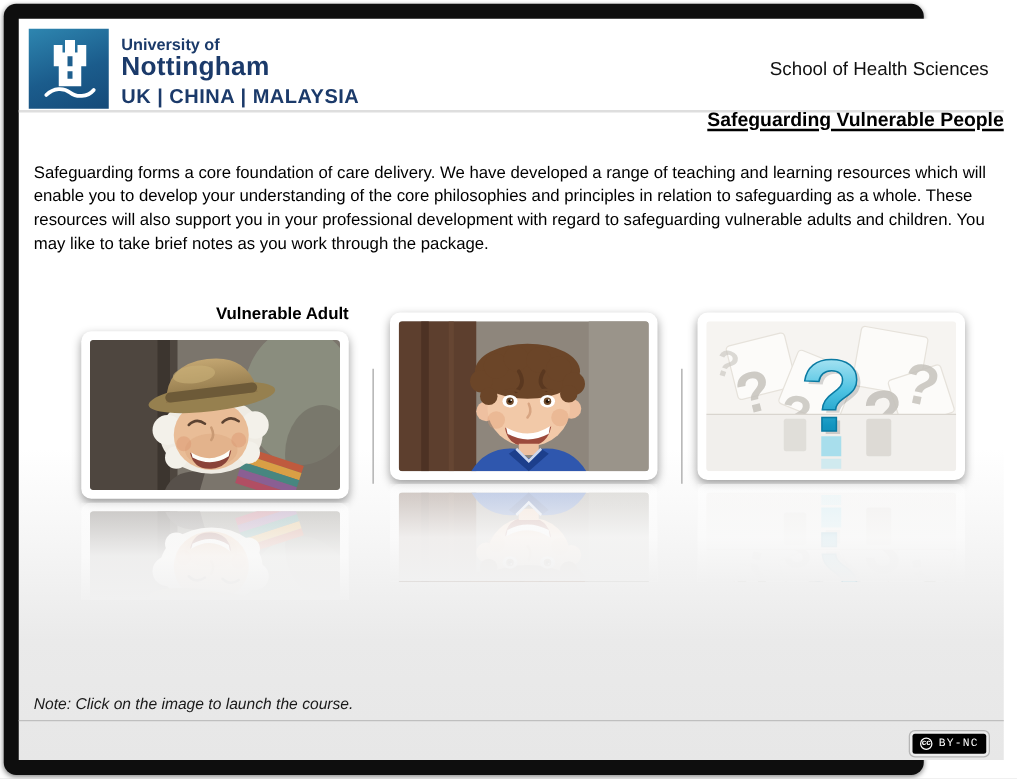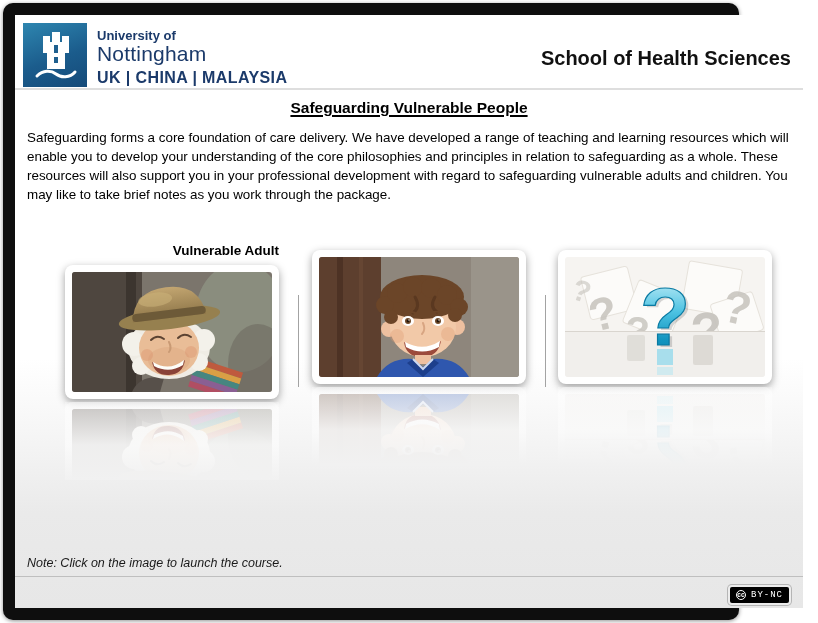--- a/index.html
+++ b/index.html
@@ -10,27 +10,27 @@
            background:#0e0e0e; border-radius:10px; box-shadow:0 1px 4px rgba(0,0,0,.45); }
   .page  { position:absolute; left:12px; top:12px; width:788px; height:593px;
            background:linear-gradient(180deg,#ffffff 0%,#ffffff 58%,#f6f6f6 70%,#eaeaea 84%,#e7e7e7 100%); }
 
   
   .logo-square { position:absolute; left:8px; top:8px; width:64px; height:64px;
                  background:linear-gradient(160deg,#2e86b0 0%,#1b5c8c 55%,#154a79 100%); }
   .logo-square svg { display:block; width:64px; height:64px; }
   .wordmark { position:absolute; left:82px; top:13px; color:#1b3a6a; }
   .wm-1 { font-size:13px; font-weight:bold; line-height:15px; }
-  .wm-2 { font-size:21px; font-weight:normal; line-height:22px; letter-spacing:.2px; }
+  .wm-2 { font-size:21px; font-weight:bold; line-height:22px; letter-spacing:.2px; }
   .wm-3 { font-size:16px; font-weight:bold; letter-spacing:.4px; margin-top:4px; }
-  .school { position:absolute; right:12px; top:32px; font-size:20px; color:#111;font-weight:bold; }
+  .school { position:absolute; right:12px; top:32px; font-size:15px; color:#111; }
   .hdr-divider { position:absolute; left:0; top:73px; width:100%; height:2px; background:#dedede; }
 
   
-  .page-title { position:absolute; left:0; top:84px; width:100%; text-align:center;
+  .page-title { position:absolute; left:0; top:73px; width:100%; text-align:right;
                 font-size:15.5px; font-weight:bold; color:#000;
                 text-decoration:underline; text-decoration-thickness:2px; text-underline-offset:2px; }
   .intro { position:absolute; left:12px; right:10px; top:113px; font-size:13.4px;
            line-height:1.43; color:#000; }
 
   
   .courses { position:absolute; left:0; top:228px; width:100%; height:240px; }
   .course-col { position:absolute; width:214px; }
   .course-col.c1 { left:50px; } .course-col.c2 { left:297px; } .course-col.c3 { left:543px; }
   .course-label { width:100%; text-align:right; font-size:13.5px; font-weight:bold; color:#000; }

